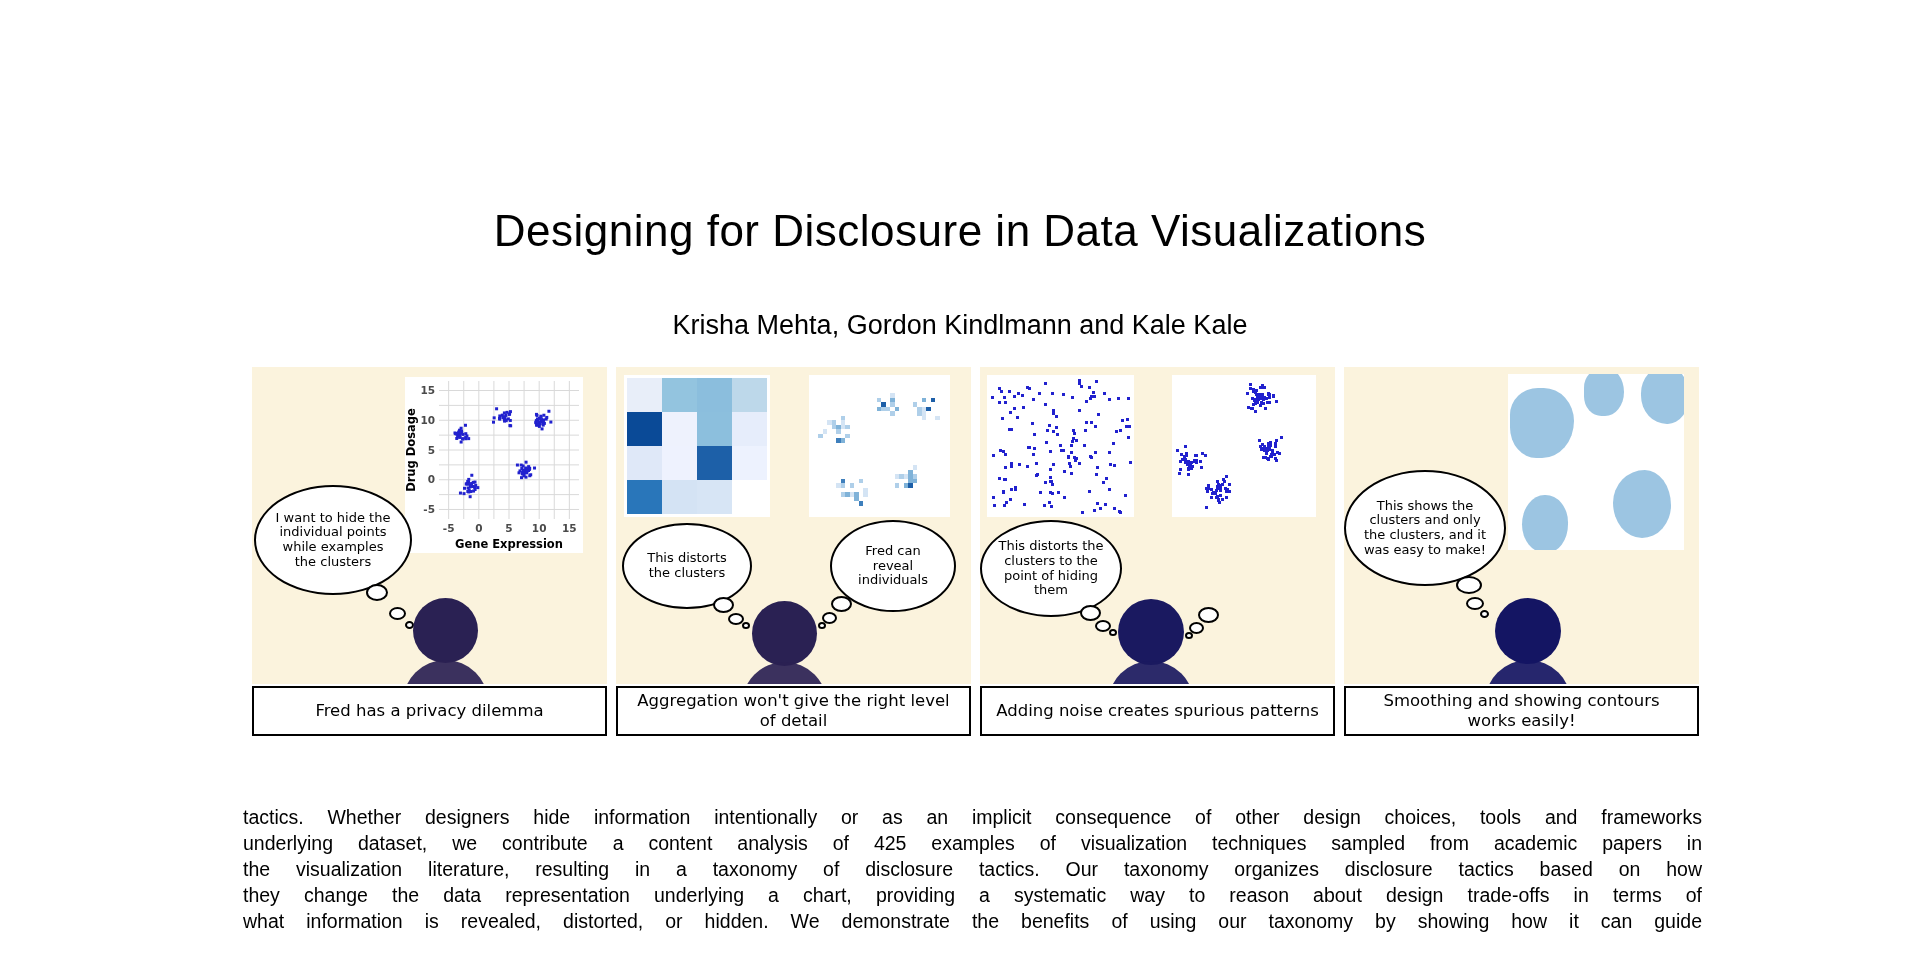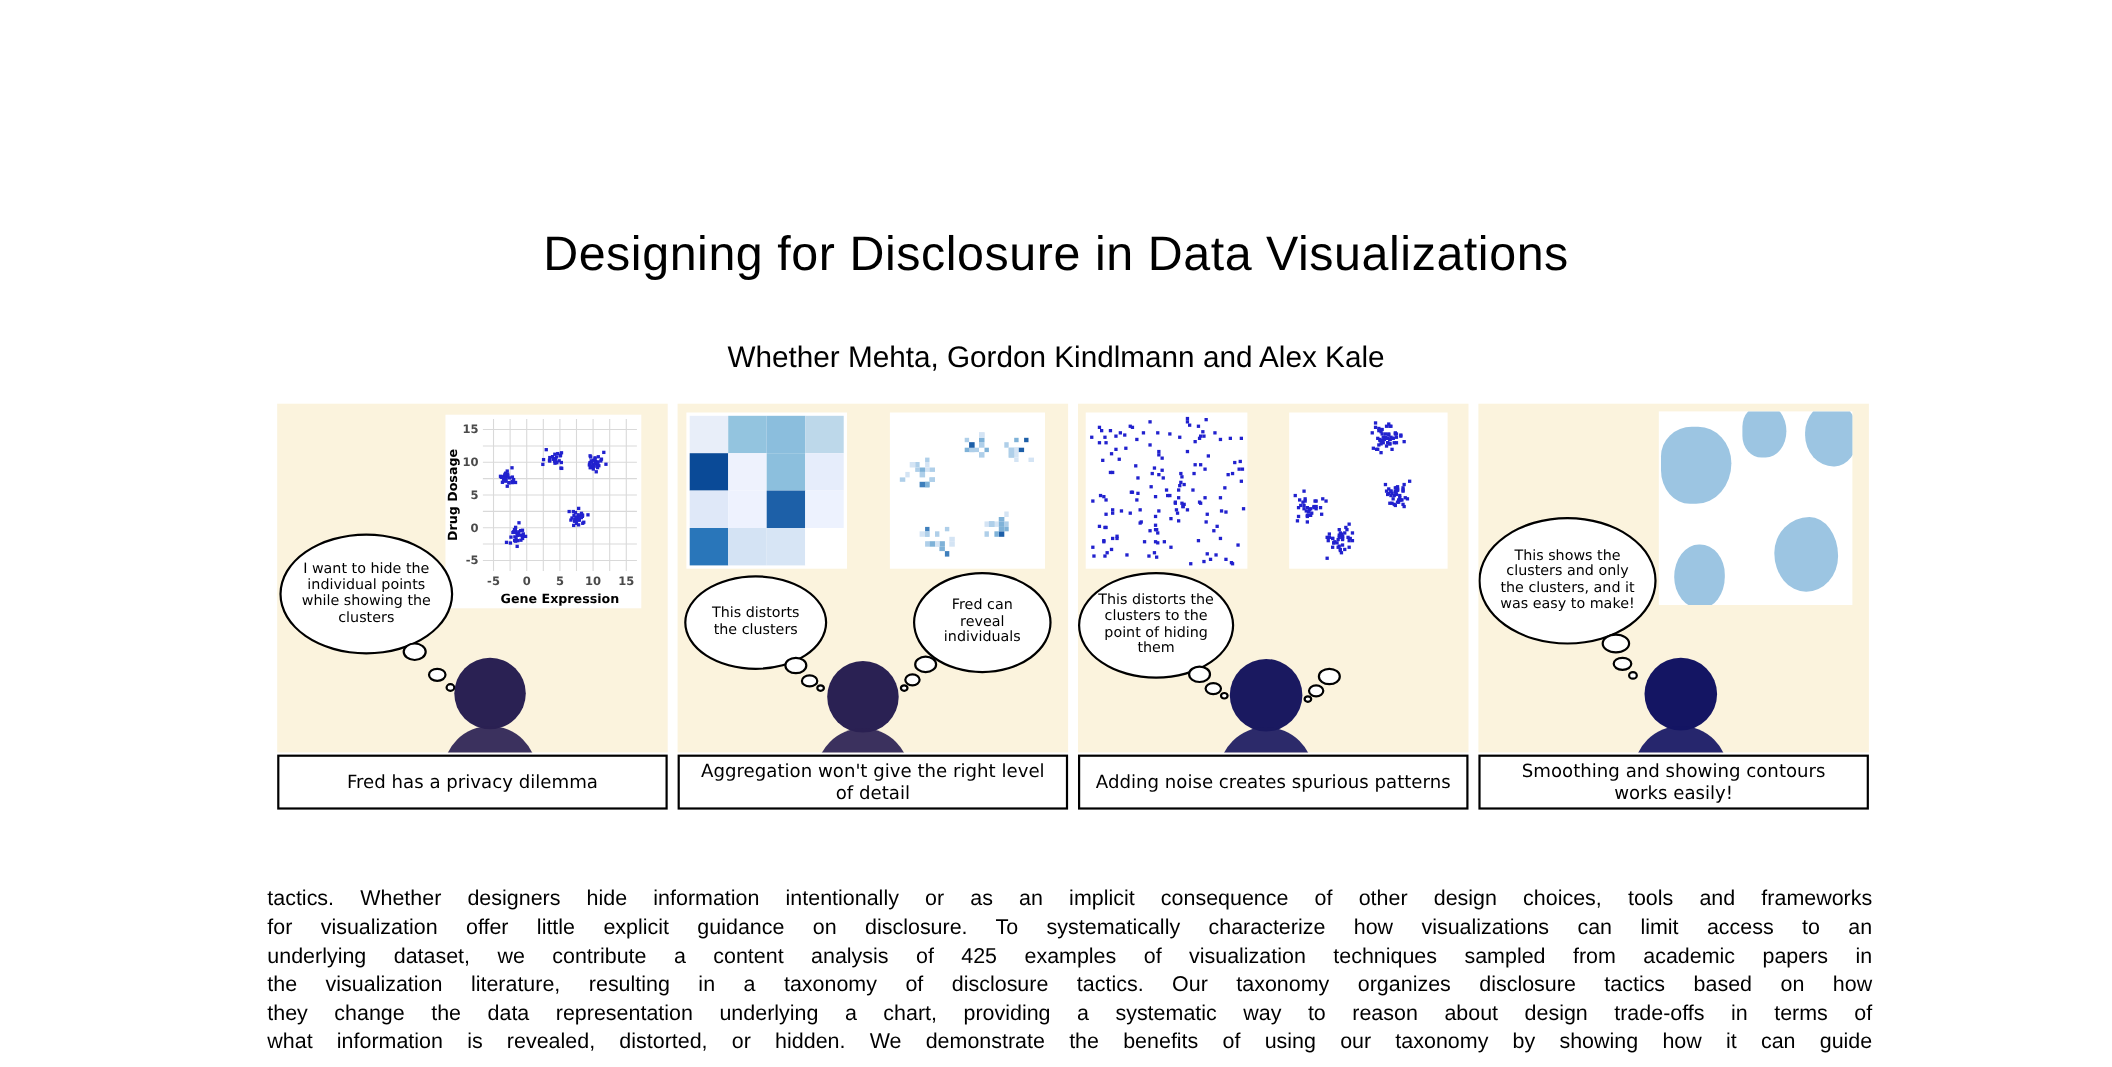--- a/index.html
+++ b/index.html
@@ -57,21 +57,21 @@
   }
   .heat-cell{position:absolute;}
   .blob{position:absolute;}
 </style>
 </head>
 <body>
 
 <div class="page">
 
   <div class="title">Designing for Disclosure in Data Visualizations</div>
-  <div class="authors">Whether Mehta, Gordon Kindlmann and Alex Kale</div>
+  <div class="authors">Krisha Mehta, Gordon Kindlmann and Kale Kale</div>
 
   <div class="figure">
 
     <div class="panel">
       <div class="panel-art">
         <div class="imgbox" id="p1-plot" style="left:153px;top:10px;width:178px;height:176px;"><svg width="178" height="176" viewBox="0 0 178 176" style="font-family: &quot;DejaVu Sans&quot;, sans-serif;">
               <rect x="0" y="0" width="178" height="176" fill="#fff"></rect>
               <line x1="43.655172413793096" y1="4" x2="43.655172413793096" y2="142" stroke="#D9D9D9" stroke-width="1"></line>
               <line x1="34" y1="132.48275862068965" x2="174" y2="132.48275862068965" stroke="#D9D9D9" stroke-width="1"></line>
               <line x1="58.741379310344826" y1="4" x2="58.741379310344826" y2="142" stroke="#D9D9D9" stroke-width="1"></line>
@@ -245,21 +245,21 @@
               <rect x="122.92225229112803" y="90.9176372198116" width="3" height="3" fill="#2121CE"></rect>
               <rect x="115.79809285540249" y="95.3706461238742" width="3" height="3" fill="#2121CE"></rect>
               <rect x="112.5083469069946" y="94.31000178230671" width="3" height="3" fill="#2121CE"></rect>
               <rect x="117.03634990626595" y="91.71652998347417" width="3" height="3" fill="#2121CE"></rect>
               <rect x="123.25758170160857" y="97.21937580610894" width="3" height="3" fill="#2121CE"></rect>
               <rect x="119.5555557112725" y="83.68197436829534" width="3" height="3" fill="#2121CE"></rect>
               <rect x="113.4990057361549" y="92.41434980544075" width="3" height="3" fill="#2121CE"></rect>
               <rect x="121.99023208914099" y="92.02261493249709" width="3" height="3" fill="#2121CE"></rect>
             </svg></div>
         <div class="bubble" style="left:2px;top:118px;width:158px;height:110px;font-size:13px;">
-          <span>I want to hide the individual points while showing the clusters</span>
+          <span>I want to hide the individual points while examples the clusters</span>
         </div>
         <div class="tail" style="left:114px;top:217px;width:22px;height:17px;"></div>
         <div class="tail" style="left:137px;top:240px;width:17px;height:13px;"></div>
         <div class="tail" style="left:153px;top:254px;width:9px;height:8px;"></div>
         <div class="fred-head" style="left: 161px; top: 231px; width: 65px; height: 65px; background: rgb(42, 33, 83);"></div>
         <div class="fred-body" style="left: 151px; top: 293px; width: 85px; height: 85px; background: rgb(42, 33, 83);"></div>
       </div>
       <div class="panel-caption">
         <span>Fred has a privacy dilemma</span>
       </div>
@@ -748,20 +748,19 @@
       <div class="panel-caption">
         <span>Smoothing and showing contours works easily!</span>
       </div>
     </div>
 
   </div>
 
 
   <div class="abstract" id="abstract">
       <div class="aline">tactics. Whether designers hide information intentionally or as an implicit consequence of other design choices, tools and frameworks</div>
-      <div class="aline">for visualization offer little explicit guidance on disclosure. To systematically characterize how visualizations can limit access to an</div>
       <div class="aline">underlying dataset, we contribute a content analysis of 425 examples of visualization techniques sampled from academic papers in</div>
       <div class="aline">the visualization literature, resulting in a taxonomy of disclosure tactics. Our taxonomy organizes disclosure tactics based on how</div>
       <div class="aline">they change the data representation underlying a chart, providing a systematic way to reason about design trade-offs in terms of</div>
       <div class="aline">what information is revealed, distorted, or hidden. We demonstrate the benefits of using our taxonomy by showing how it can guide</div>
     </div>
 
 </div>
 
 </body></html>

